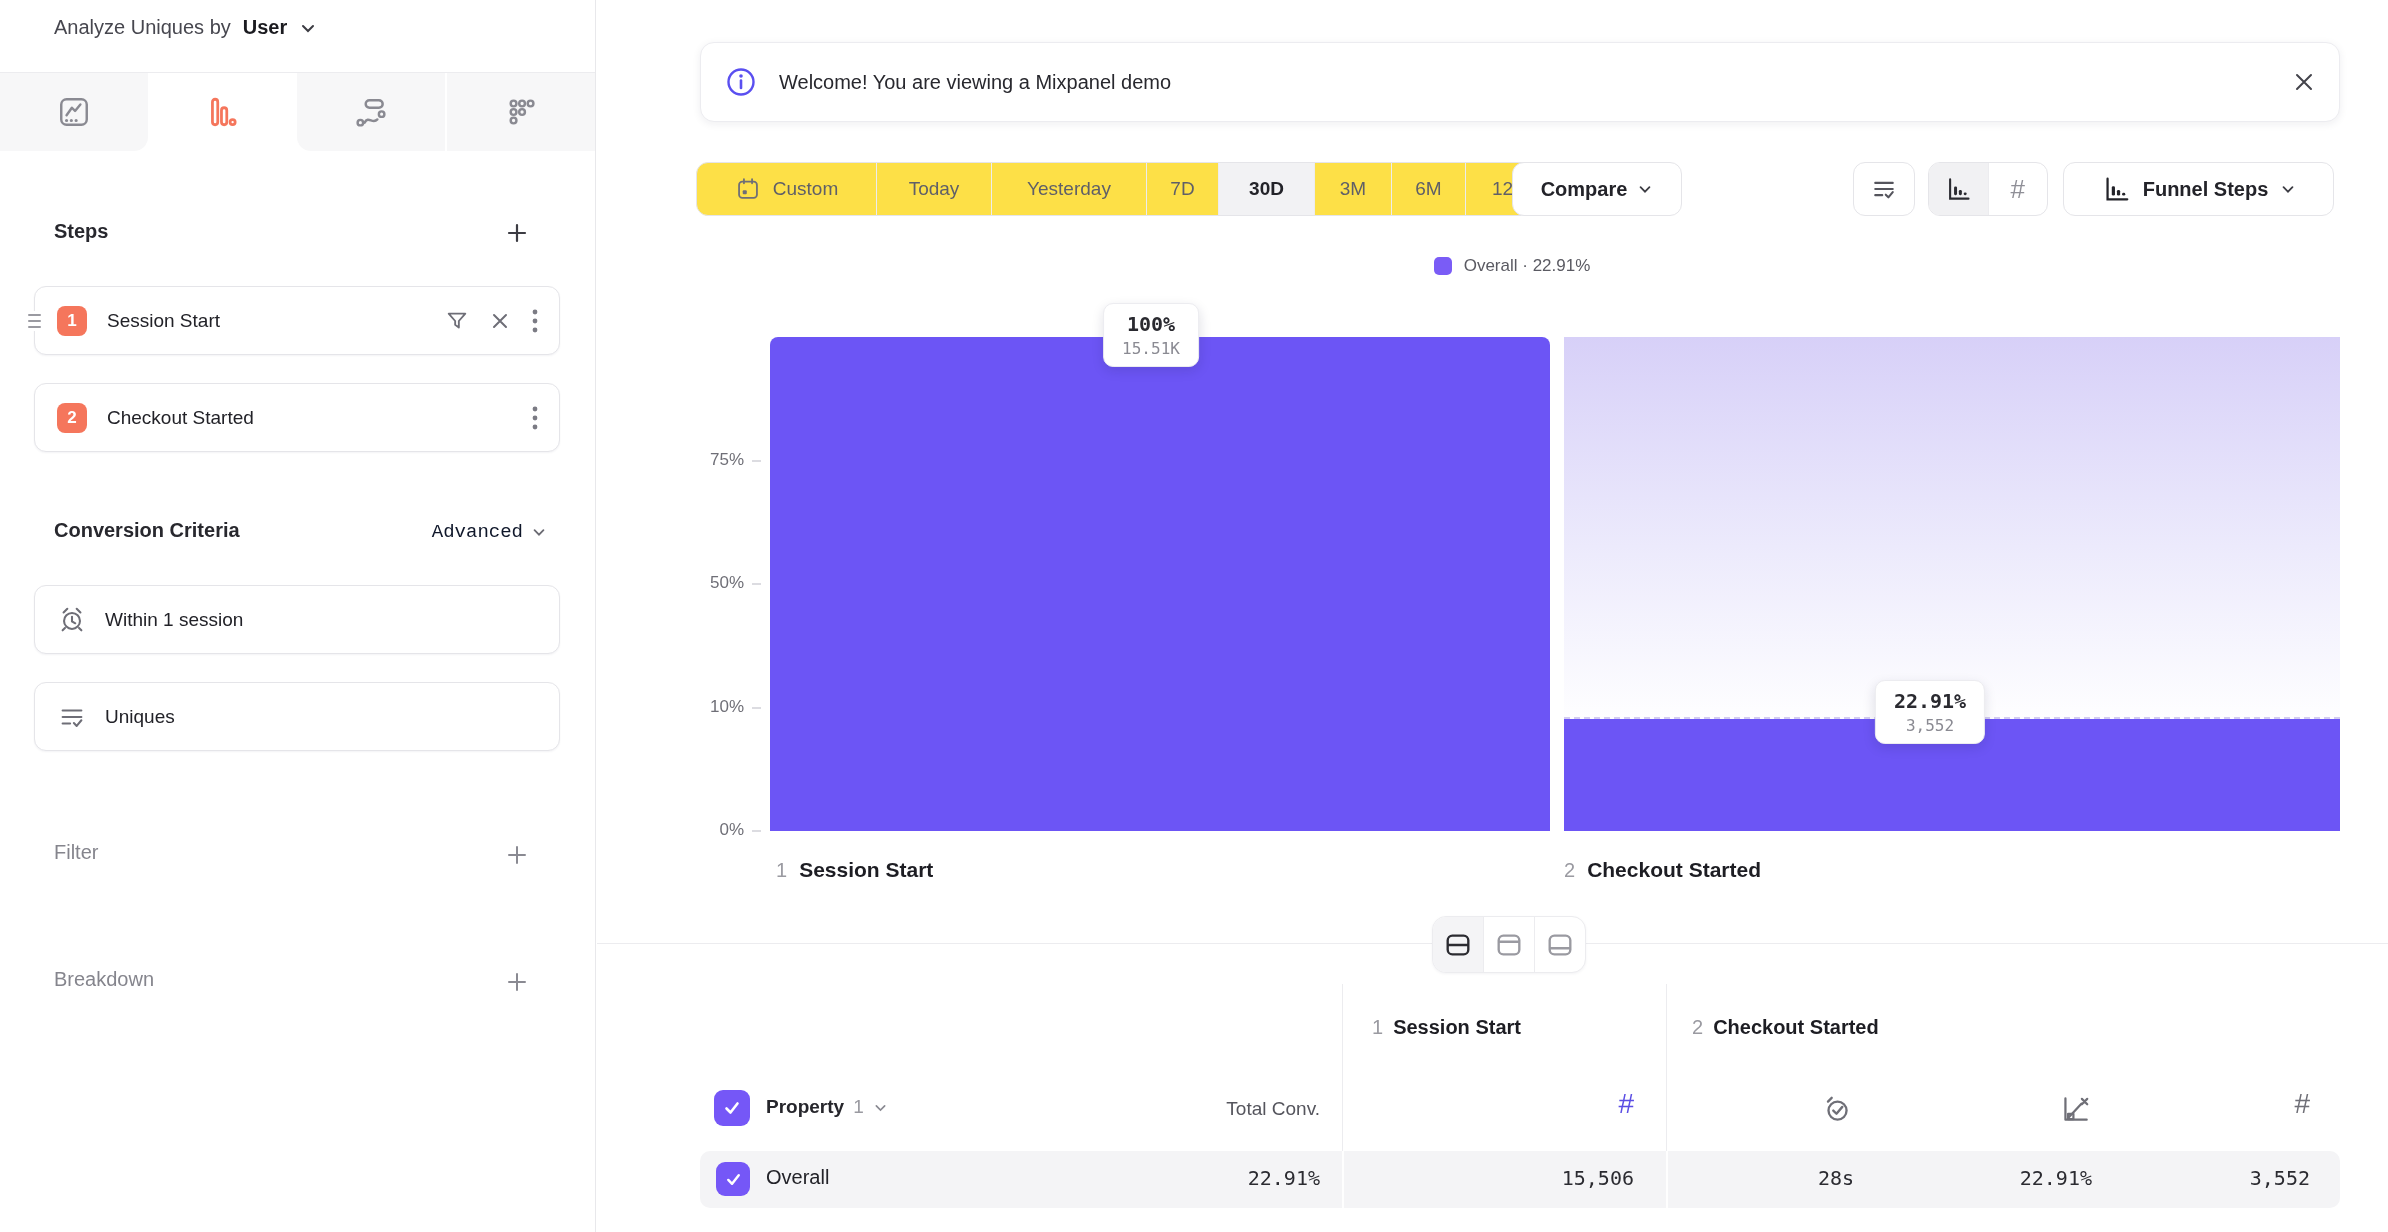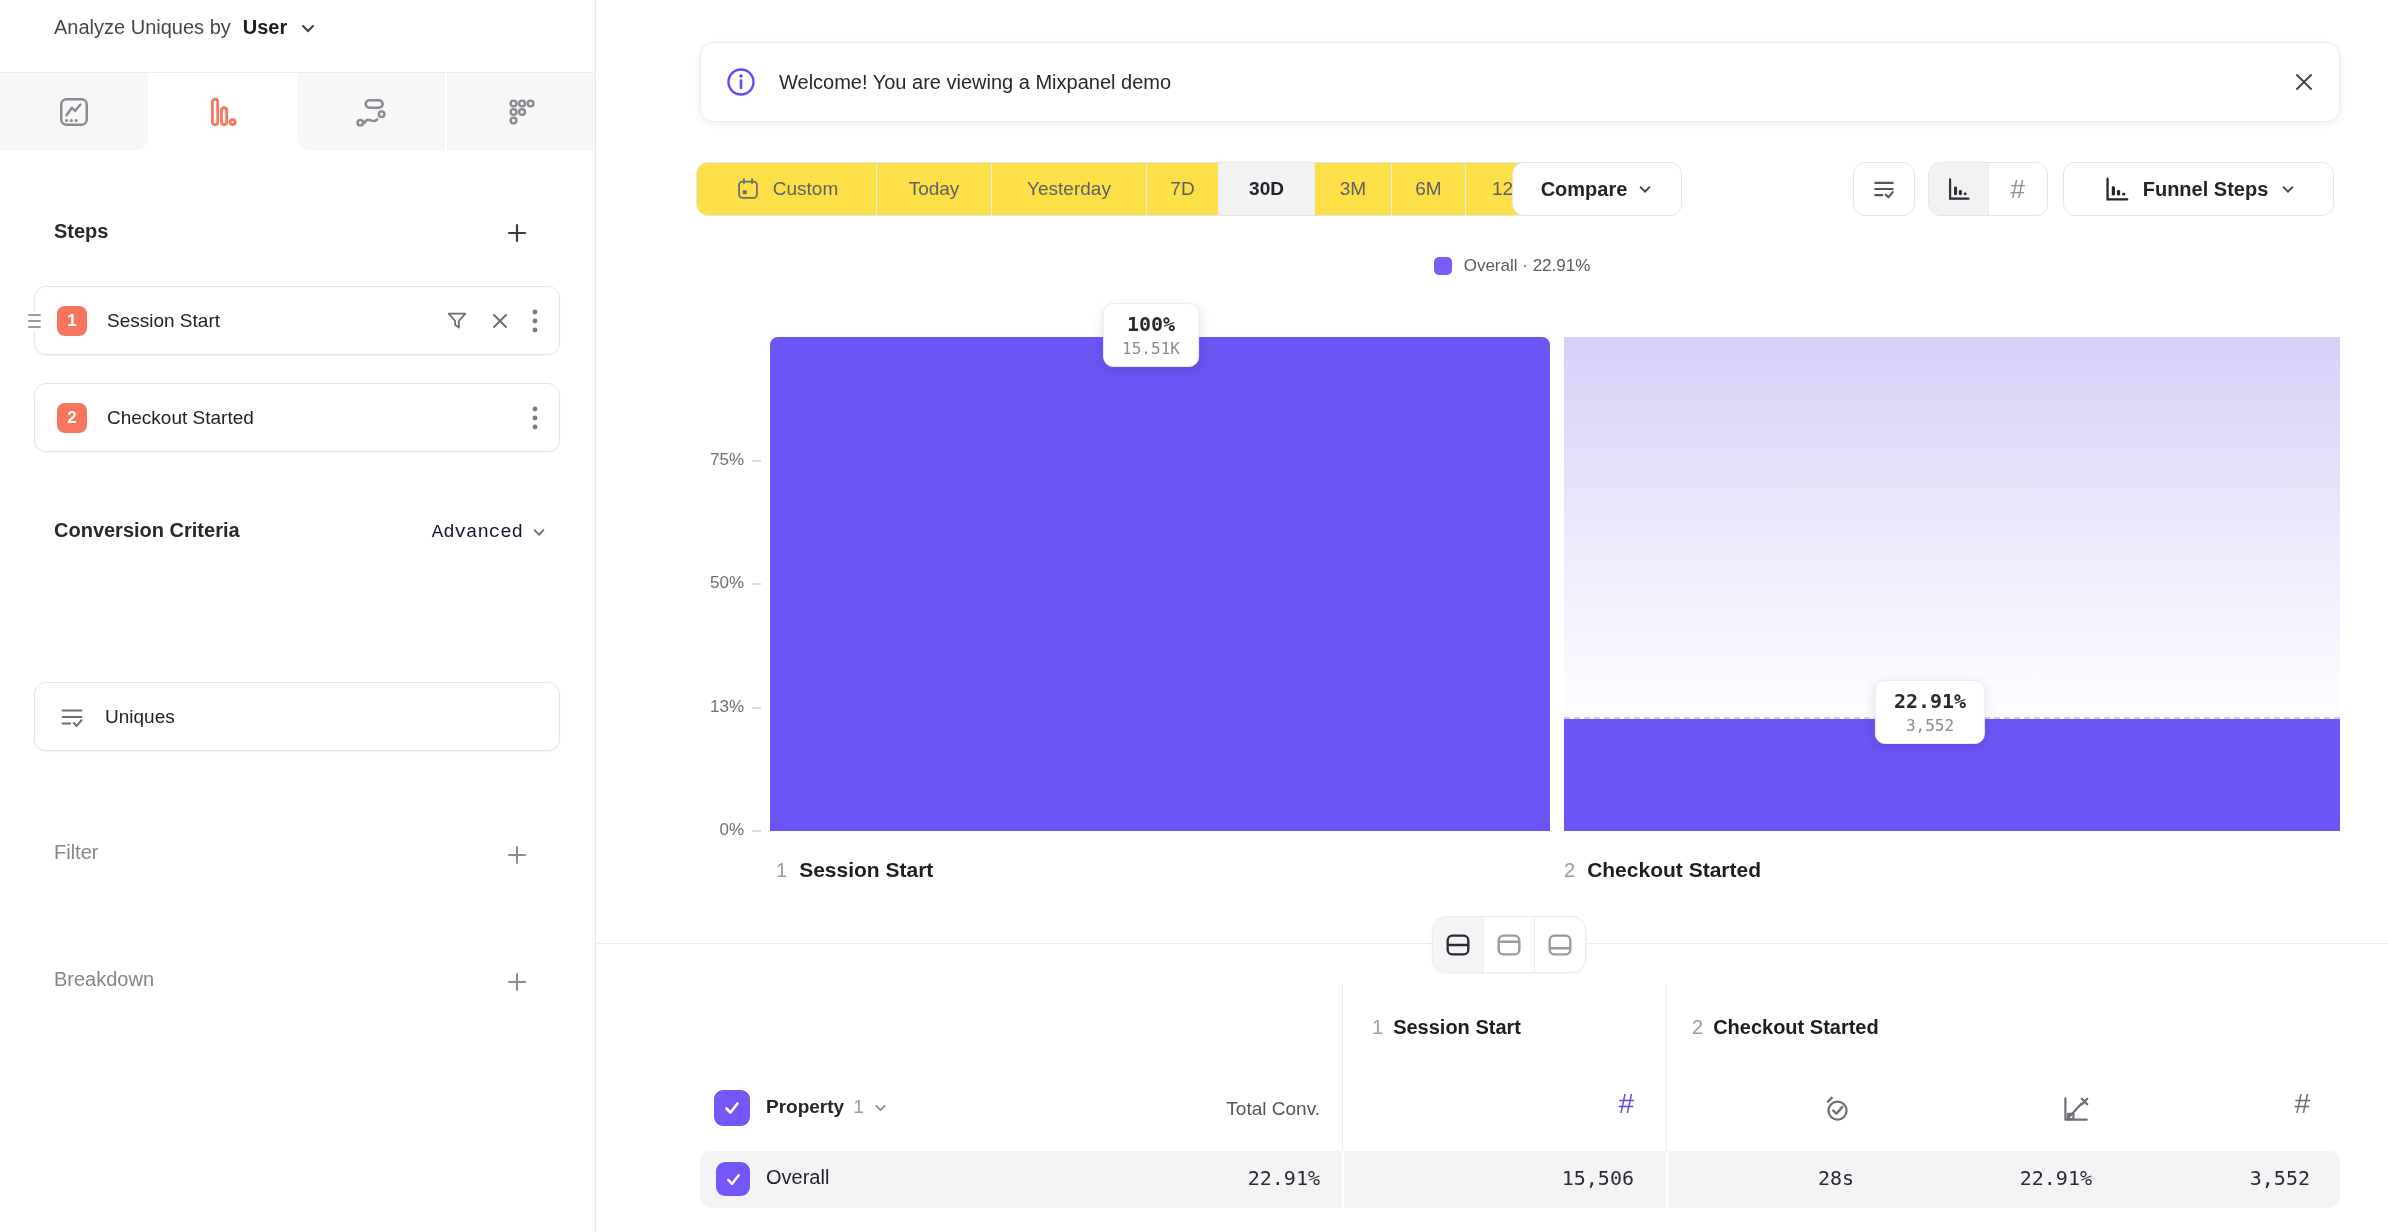--- a/index.html
+++ b/index.html
@@ -212,20 +212,30 @@
     <div class="abs sec-title" style="left:54px;top:519px;">Conversion Criteria</div>
     <div class="advrow" style="right:48px;top:521px;">
       <span>Advanced</span>
       <span>
         <svg width="16" height="16" viewBox="0 0 18 18" fill="none" stroke="#6a6a72" stroke-width="2" stroke-linecap="round">
             <path d="M4 7l5 5 5-5"></path>
           </svg>
       </span>
     </div>
 
+    <div class="card" style="top:585px;">
+      <span class="criterion-icon">
+        <svg width="30" height="30" viewBox="0 0 32 32" fill="none" stroke="#6e6e77" stroke-width="2.2" stroke-linecap="round">
+          <circle cx="16" cy="17" r="8.5"></circle>
+            <path d="M16 12.5v5l3.5 2"></path>
+            <path d="M7 8l4-4M25 8l-4-4M8.5 24.5L6 27M23.5 24.5L26 27"></path>
+        </svg>
+      </span>
+      <span class="criterion-label">Within 1 session</span>
+    </div>
 
     <div class="card" style="top:682px;">
       <span class="criterion-icon">
         <svg width="30" height="30" viewBox="0 0 32 32" fill="none" stroke="#6e6e77" stroke-width="2.2" stroke-linecap="round" stroke-linejoin="round">
           <path d="M6 9h20M6 16h20M6 23h8"></path>
             <path d="M18 22.5l3 3 5-6"></path>
         </svg>
       </span>
       <span class="criterion-label">Uniques</span>
     </div>
@@ -352,21 +362,21 @@
     </span>
   </div>
 
   <div class="legend">
     <span class="legend-swatch"></span>
     <span class="legend-label">Overall · 22.91%</span>
   </div>
 
   <div class="ylab" style="left:684px;top:450px;">75%</div>
   <div class="ylab" style="left:684px;top:573px;">50%</div>
-  <div class="ylab" style="left:684px;top:697px;">13%</div>
+  <div class="ylab" style="left:684px;top:697px;">10%</div>
   <div class="ylab" style="left:684px;top:820px;">0%</div>
   <div class="ytick" style="left:752px;top:460px;"></div>
   <div class="ytick" style="left:752px;top:583px;"></div>
   <div class="ytick" style="left:752px;top:707px;"></div>
   <div class="ytick" style="left:752px;top:830px;"></div>
 
   <div class="bar1"></div>
   <div class="grad2"></div>
   <div class="dashline"></div>
   <div class="bar2"></div>

